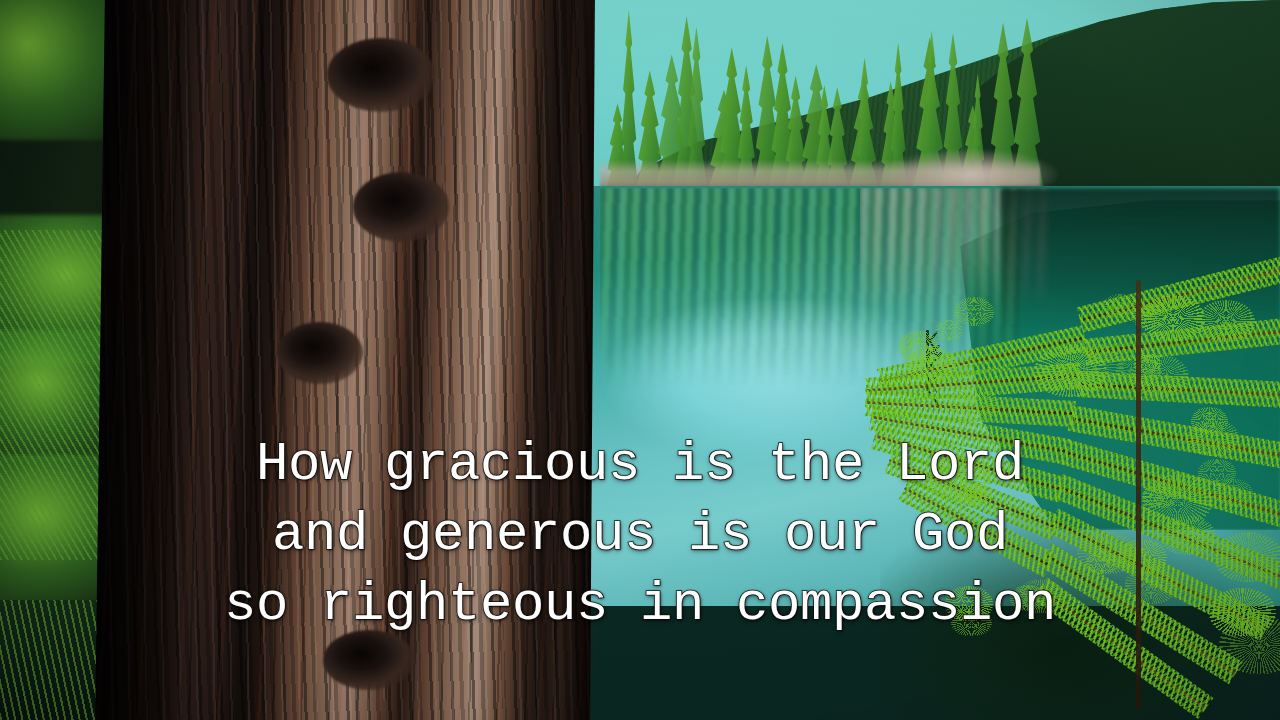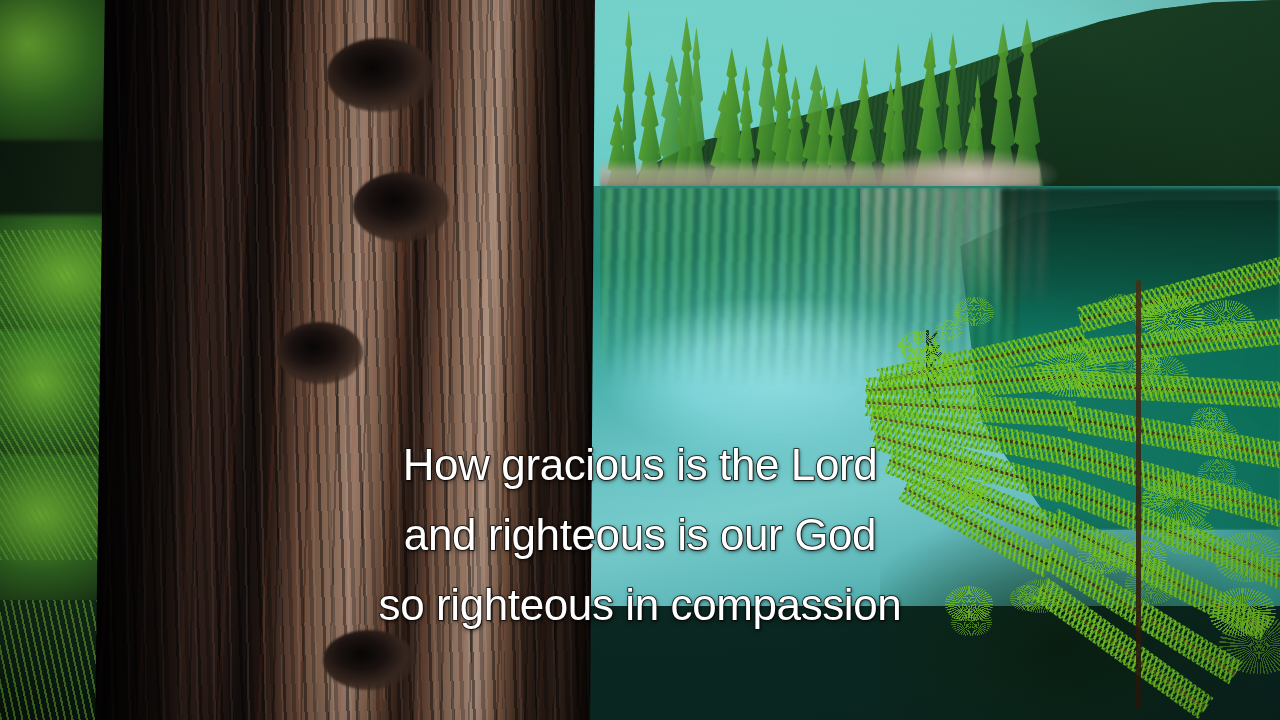--- a/index.html
+++ b/index.html
@@ -366,22 +366,22 @@
     position: absolute;
     left: 0;
     top: 430px;
     width: 1280px;
     text-align: center;
     z-index: 40;
     pointer-events: none;
   }
   .caption-line {
     display: block;
-    font-family: Liberation Sans, sans-serif;
-    font-size: 44px;
+    font-family: Liberation Mono, monospace;
+    font-size: 54px;
     line-height: 70px;
     font-weight: 400;
     letter-spacing: -0.4px;
     color: #ffffff;
     white-space: nowrap;
     -webkit-text-stroke: 1.6px rgba(22,16,12,0.92);
     paint-order: stroke fill;
     text-shadow:
       0 0 2px rgba(0,0,0,.55),
       1px 1px 3px rgba(0,0,0,.55),
@@ -553,17 +553,17 @@
       <div class="tuft" style="left: 249.694px; top: 75.0123px; width: 59.0243px; height: 42.4975px; opacity: 0.6;"></div>
       <div class="tuft" style="left: 334.428px; top: 252.079px; width: 68.6701px; height: 49.4424px; opacity: 0.63;"></div>
       <div class="tuft" style="left: 68.3573px; top: 105.914px; width: 50.9814px; height: 36.7066px; opacity: 0.48;"></div>
       <div style="position: absolute; left: 256px; top: 0px; width: 5px; height: 430px; background: linear-gradient(rgb(74, 50, 24), rgb(42, 28, 13)); border-radius: 3px; opacity: 0.9;"></div>
     </div>
 
   <div class="grade"></div>
 
   <div class="caption">
     <span class="caption-line">How gracious is the Lord</span>
-    <span class="caption-line">and righteous is our God</span>
+    <span class="caption-line">and generous is our God</span>
     <span class="caption-line">so righteous in compassion</span>
   </div>
 
 </div>
 
 </body></html>

